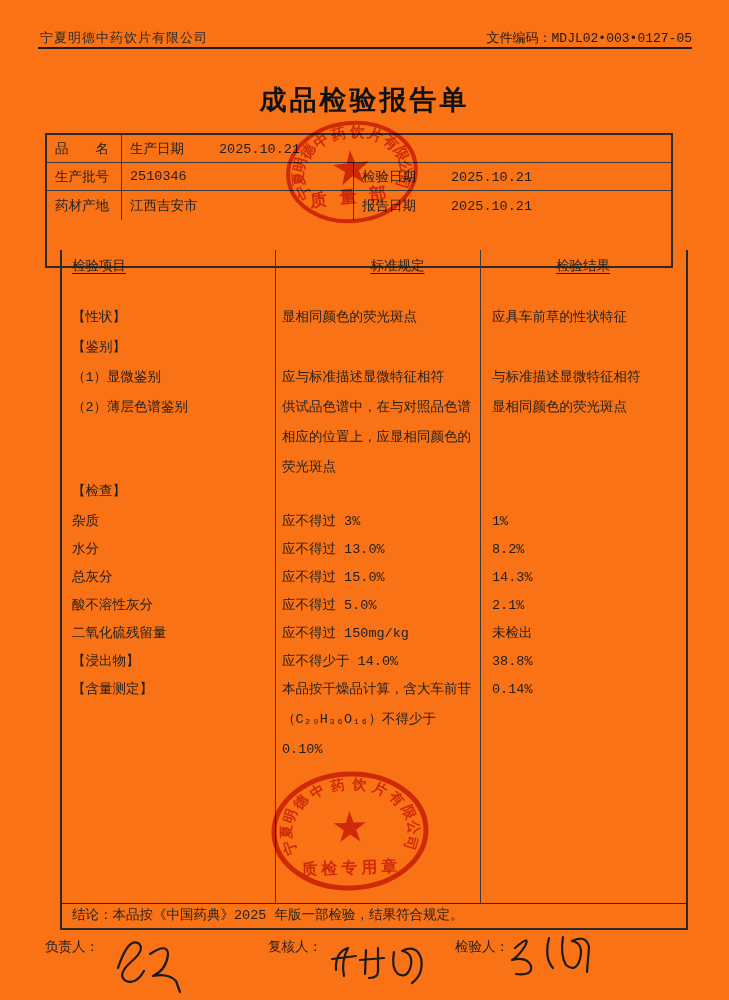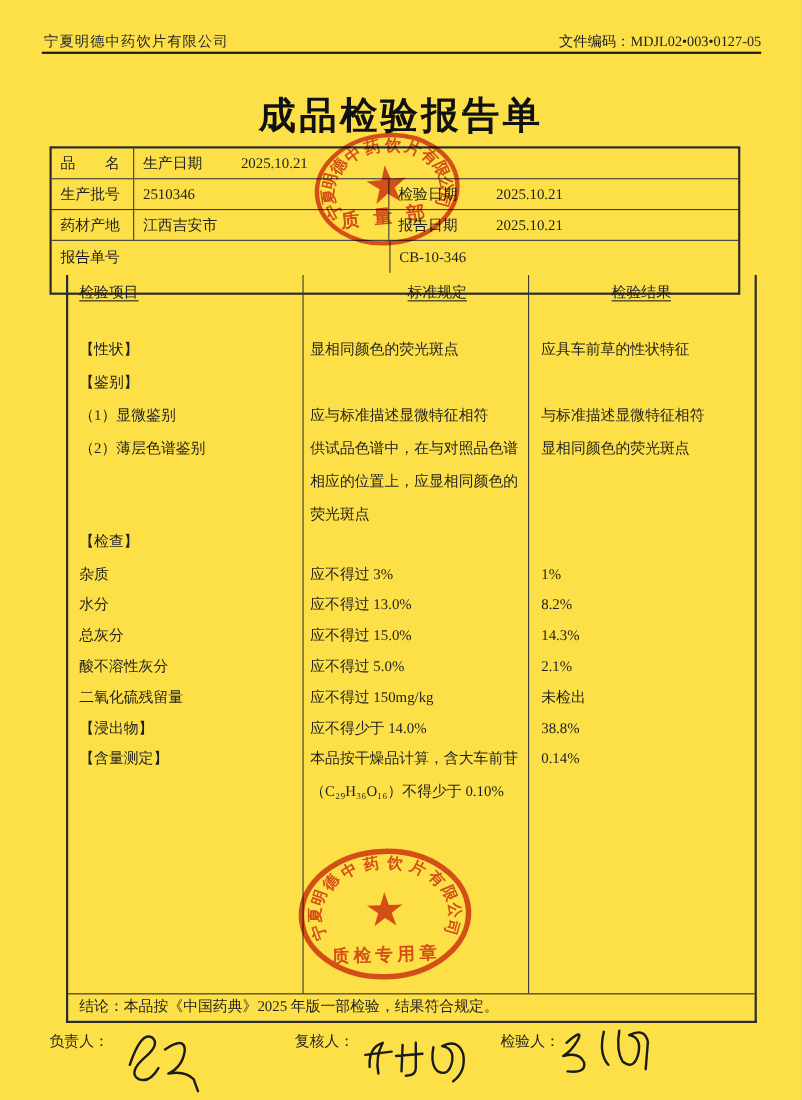--- a/index.html
+++ b/index.html
@@ -1,27 +1,27 @@
 <!DOCTYPE html>
 <html><head>
 <meta charset="utf-8">
 <style>
   * { margin:0; padding:0; box-sizing:border-box; }
   html,body { background:#9a9a9a; }
   .page {
     position:relative; width:729px; height:1000px; margin:0 auto;
-    background:#fde047; overflow:hidden;
-    font-family:Liberation Serif, serif;
+    background:#f97316; overflow:hidden;
+    font-family:Liberation Mono, monospace;
     color:#1f1f1f;
   }
   .hdr-company { position:absolute; left:40px; top:29px; font-size:13px; letter-spacing:1px; color:#2a2a2a; }
   .hdr-code   { position:absolute; right:37px; top:29px; font-size:13px; color:#1c1c1c;margin-left:27px; }
   .hdr-rule   { position:absolute; left:38px; width:654px; top:47px; height:0; border-top:2px solid #1c1c1c; }
   .doc-title  { position:absolute; left:0; width:100%; top:82px; text-align:center;
-                font-size:34px; font-weight:bold; letter-spacing:3px; color:#111; }
+                font-size:27px; font-weight:bold; letter-spacing:3px; color:#111; }
 
   
   .info-table { position:absolute; left:45px; top:133px; width:628px; height:135px; border:2px solid #2b2b2b; }
   .irow  { display:flex; height:28px; border-bottom:1px solid #3a3a3a; font-size:13.5px; }
   .irow:last-child { border-bottom:none; height:29px; }
   .irow .lab  { width:75px; border-right:1px solid #3a3a3a; display:flex; align-items:center; padding-left:8px; white-space:pre; }
   .irow .val  { width:232px; border-right:1px solid #3a3a3a; display:flex; align-items:center; padding-left:8px; }
   .irow .pair { position:relative; flex:1; }
   .irow .pair .lab2 { position:absolute; left:8px; top:50%; transform:translateY(-50%); }
   .irow .pair .val2 { position:absolute; left:97px; top:50%; transform:translateY(-50%); }
@@ -79,24 +79,20 @@
         <span class="val2">2025.10.21</span>
       </div>
     </div>
     <div class="irow">
       <div class="lab">药材产地</div>
       <div class="val">江西吉安市</div>
       <div class="pair">
         <span class="lab2">报告日期</span>
         <span class="val2">2025.10.21</span>
       </div>
-    </div>
-    <div class="irow">
-      <div class="lab-wide">报告单号</div>
-      <div class="val-wide">CB-10-346</div>
     </div>
   </div>
 
   <div class="main-table">
     <div class="vline v1"></div>
     <div class="vline v2"></div>
     <div class="col-head h1">检验项目</div>
     <div class="col-head h2">标准规定</div>
     <div class="col-head h3">检验结果</div>
 

